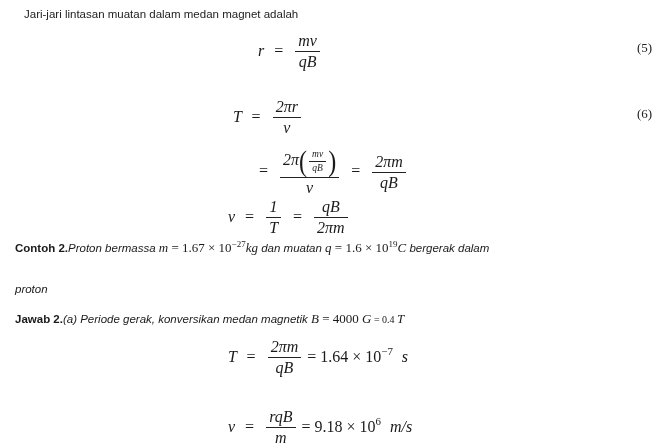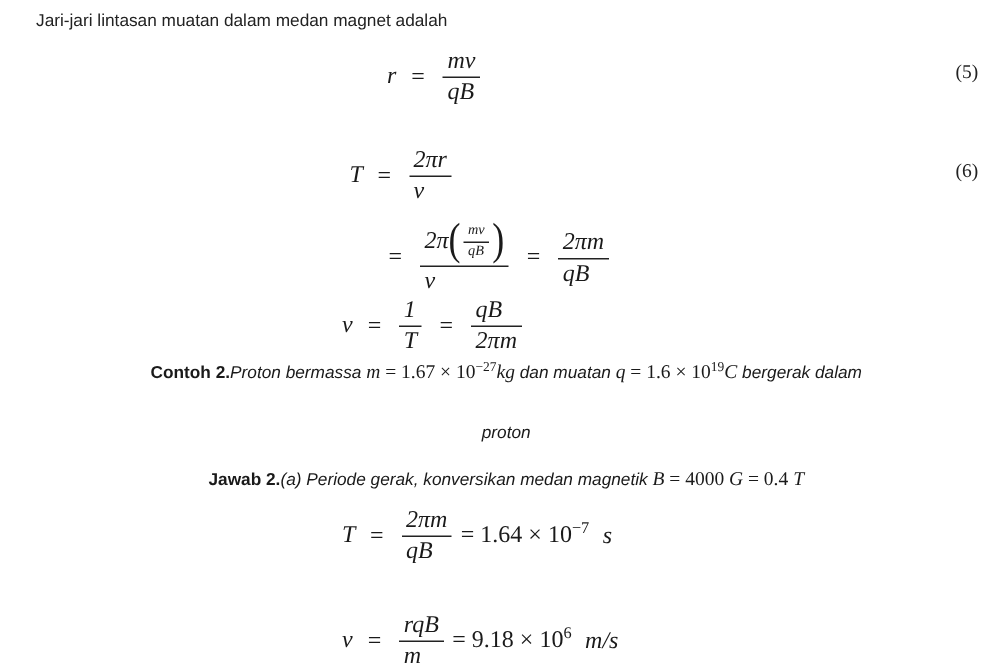--- a/index.html
+++ b/index.html
@@ -33,21 +33,21 @@
   .bold {
     font-weight: bold;
   }
   
   .abs { position: absolute; }
 
   
   .frac {
     display: inline-block;
     vertical-align: middle;
-    text-align: left;
+    text-align: center;
     line-height: 1.15;
     margin: 0 2px;
   }
   .frac > .num {
     display: block;
     padding: 0 3px 1px 3px;
     border-bottom: 1px solid #222;
   }
   .frac > .den {
     display: block;
@@ -73,21 +73,20 @@
   .eqnum {
     font-family: "Liberation Serif", serif;
     font-size: 13px;
     font-style: normal;
     color: #222;
   }
   .para {
     font-size: 11.5px;
     line-height: 1.45;
     color: #1a1a1a;
-    text-align: center;
   }
   .paren {
     display: inline-block;
     font-size: 1.5em;
     font-style: normal;
     vertical-align: middle;
     transform: scaleY(1.25);
   }
 </style>
 </head>
@@ -148,21 +147,21 @@
       <span class="den">2πm</span>
     </span>
   </div>
 
   <div class="abs para" style="left:15px; top:238px; width:645px;">
     <span class="bold">Contoh 2.</span><span class="ital">Proton bermassa </span><span class="serif ital" style="font-size:13px;">m</span><span class="serif" style="font-size:13px;"> = 1.67 × 10</span><span class="serif sup" style="font-size:9px;">−27</span><span class="serif ital" style="font-size:13px;">kg</span><span class="ital"> dan muatan </span><span class="serif ital" style="font-size:13px;">q</span><span class="serif" style="font-size:13px;"> = 1.6 × 10</span><span class="serif sup" style="font-size:9px;">19</span><span class="serif ital" style="font-size:13px;">C</span><span class="ital"> bergerak dalam</span>
   </div>
   <div class="abs para ital" style="left:15px; top:281px; width:645px;">proton</div>
 
   <div class="abs para" style="left:15px; top:310px; width:645px;">
-    <span class="bold">Jawab 2.</span><span class="ital">(a) Periode gerak, konversikan medan magnetik </span><span class="serif ital" style="font-size:13px;">B</span><span class="serif" style="font-size:13px;"> = 4000 </span><span class="serif ital" style="font-size:13px;">G</span><span class="serif" style="font-size:13px;"> = 0.4 </span><span class="serif ital" style="font-size:13px;">T</span>
+    <span class="bold">Jawab 2.</span><span class="ital">(a) Periode gerak, konversikan medan magnetik </span><span class="serif ital" style="font-size:13px;">B</span><span class="serif" style="font-size:13px;"> = 4000 </span><span class="serif ital" style="font-size:13px;">G</span><span class="serif" style="font-size:10px;"> = 0.4 </span><span class="serif ital" style="font-size:13px;">T</span>
   </div>
 
   <div class="abs mathrow" style="left:228px; top:338px;">
     <span>T</span>
     <span class="op">=</span>
     <span class="frac">
       <span class="num">2πm</span>
       <span class="den">qB</span>
     </span>
     <span class="upr">= 1.64 × 10</span><span class="sup">−7</span>

